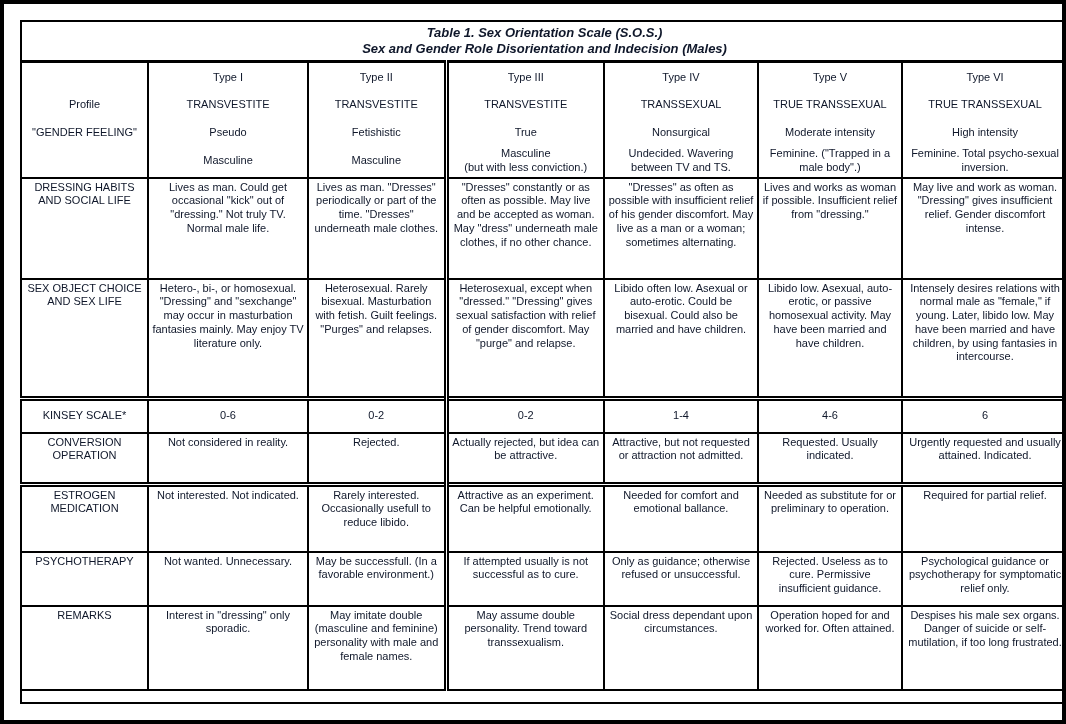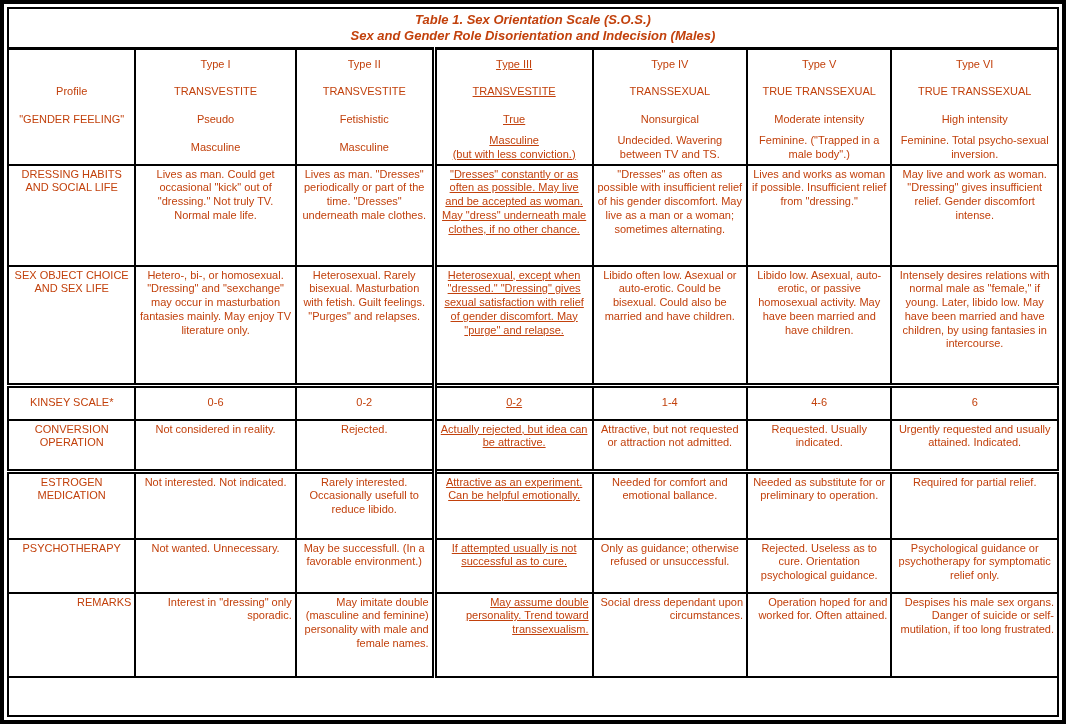--- a/index.html
+++ b/index.html
@@ -1,21 +1,21 @@
 <!DOCTYPE html>
 <html><head>
 <meta charset="utf-8">
 <style>
   html, body { margin: 0; padding: 0; background: #fff; }
   .page {
     width: 1066px; height: 724px; box-sizing: border-box;
-    border: 4px solid #000; padding: 3px;
+    border: 4px solid #000; padding: 16px;
     background: #fff;
     font-family: "Liberation Sans", "DejaVu Sans", sans-serif;
-    color: #c2410c;
+    color: #0f172a;
   }
   table.sos {
     width: 100%; height: 100%;
     border-collapse: collapse; table-layout: fixed;
     border: 2px solid #000;
   }
   td {
     border: 2px solid #000;
     padding: 2px 3px;
     text-align: center;
@@ -26,37 +26,37 @@
   
   col.c0 { width: 127px; }
   col.c1 { width: 160px; }
   col.c2 { width: 138px; }
   col.c3 { width: 158px; }
   col.c4 { width: 154px; }
   col.c5 { width: 144px; }
   col.c6 { width: 166px; }
 
   
-  td.dbl-left { border-left: 5px double #000; text-decoration: underline; }
+  td.dbl-left { border-left: 5px double #000; }
 
   
   tr.r-title td {
     border-bottom: 3px solid #000;
     font-size: 13px; font-weight: bold; font-style: italic;
     vertical-align: middle; height: 34px;
   }
   tr.r-group td { height: 38px; vertical-align: middle; border-bottom: 3px solid #000; }
   tr.r-typehdr td { height: 109px; padding: 2px 4px; }
   tr.r-dressing td { height: 95px; }
   tr.r-sexobj td { height: 112px; }
   tr.r-kinsey td { height: 27px; vertical-align: middle; border-top: 5px double #000; border-radius: 8px; }
   tr.r-conversion td { height: 44px; margin-top: 23px; }
   tr.r-estrogen td { height: 60px; border-top: 5px double #000; }
   tr.r-psycho td { height: 48px; text-align: center; }
-  tr.r-remarks td { height: 78px; text-align: right; }
+  tr.r-remarks td { height: 78px; }
   tr.r-foot td { text-align: left; vertical-align: top; padding: 3px 5px; }
 
   
   .hdr {
     display: grid; grid-template-rows: 26px 28px 28px auto;
     align-items: center; justify-items: center; height: 100%; text-align: center;
   }
   .hdr .slot { width: 100%; }
   .hdr .slot-feel { white-space: pre-line; }
 
@@ -195,21 +195,21 @@
       <td>Needed as substitute for or preliminary to operation.</td>
       <td>Required for partial relief.</td>
     </tr>
 
     <tr class="r-psycho">
       <td>PSYCHOTHERAPY</td>
       <td>Not wanted. Unnecessary.</td>
       <td>May be successfull. (In a favorable environment.)</td>
       <td class="dbl-left">If attempted usually is not successful as to cure.</td>
       <td>Only as guidance; otherwise refused or unsuccessful.</td>
-      <td>Rejected. Useless as to cure. Orientation psychological guidance.</td>
+      <td>Rejected. Useless as to cure. Permissive insufficient guidance.</td>
       <td>Psychological guidance or psychotherapy for symptomatic relief only.</td>
     </tr>
 
     <tr class="r-remarks">
       <td>REMARKS</td>
       <td>Interest in "dressing" only sporadic.</td>
       <td>May imitate double (masculine and feminine) personality with male and female names.</td>
       <td class="dbl-left">May assume double personality. Trend toward transsexualism.</td>
       <td>Social dress dependant upon circumstances.</td>
       <td>Operation hoped for and worked for. Often attained.</td>

